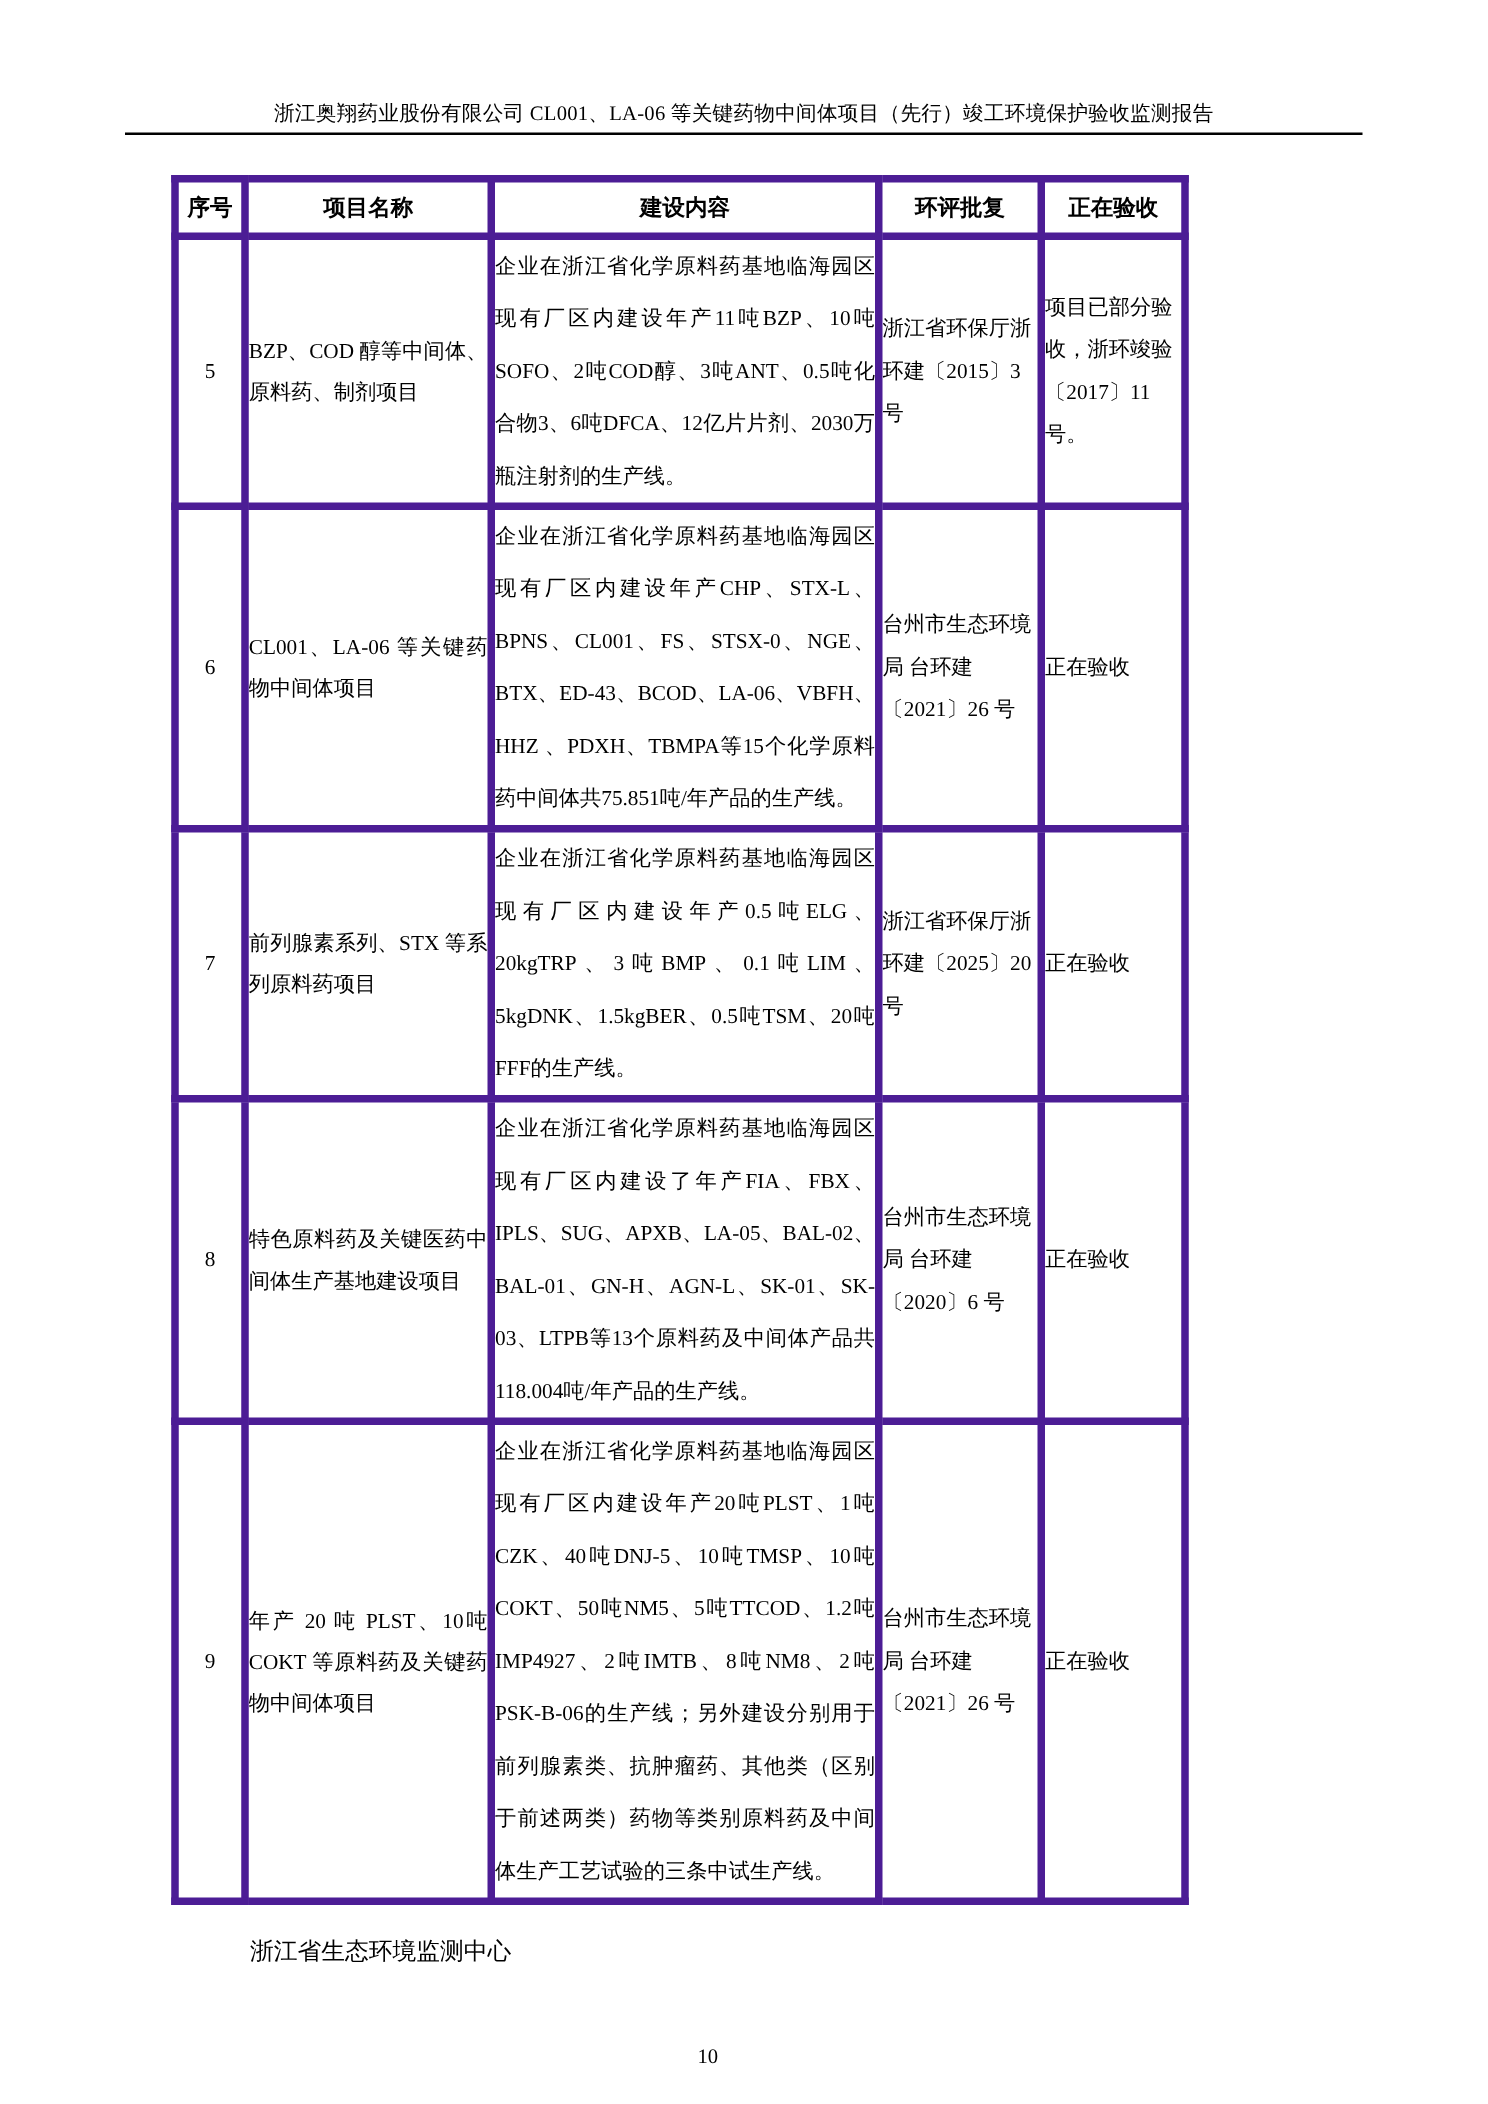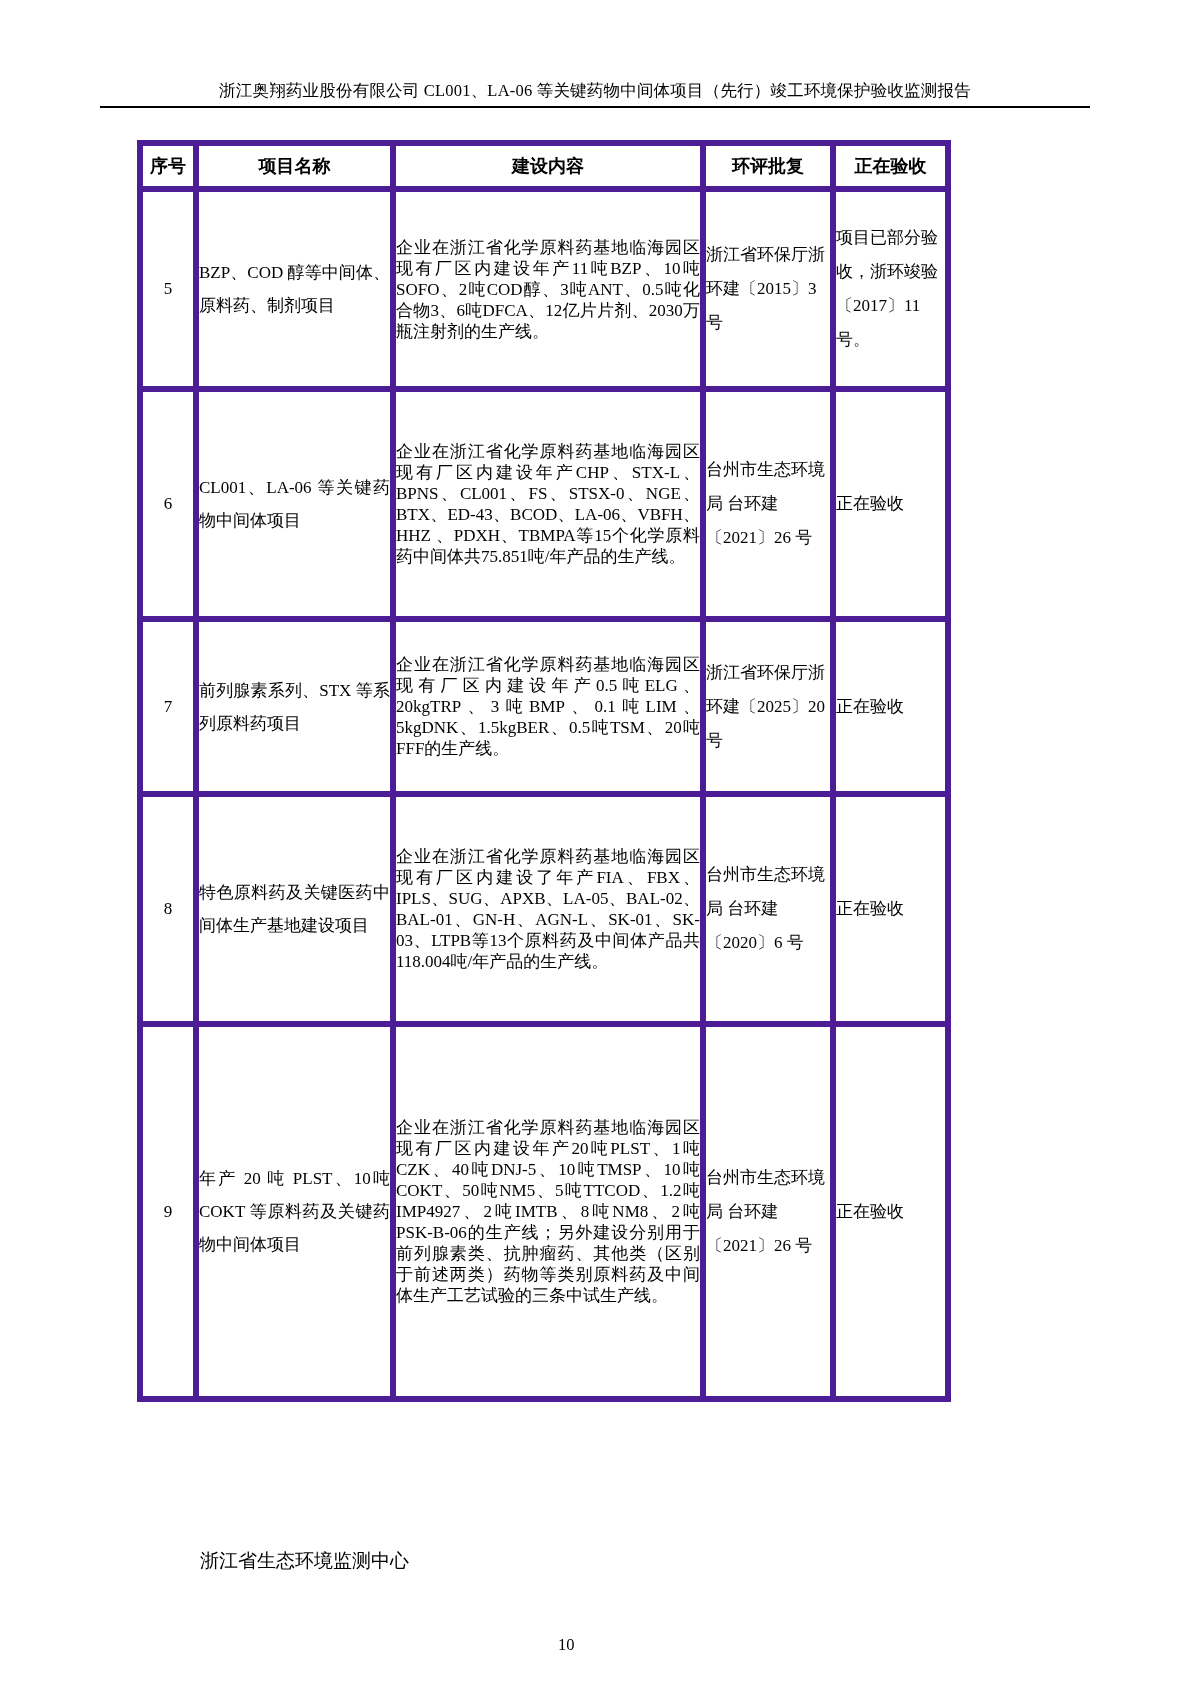--- a/index.html
+++ b/index.html
@@ -59,21 +59,21 @@
   td.c-name {
     text-align: justify;
     text-align-last: left;
     padding: 0 3px;
     line-height: 33px;
   }
   td.c-content {
     text-align: justify;
     text-align-last: left;
     padding: 0 4px;
-    line-height: 21px;
+    line-height: 42px;
     vertical-align: middle;
   }
   td.c-approval, td.c-accept {
     text-align: left;
     line-height: 34px;
     padding: 0 5px;
   }
   tr.row-5 { height: 200px; }
   tr.row-6 { height: 230px; }
   tr.row-7 { height: 175px; }

